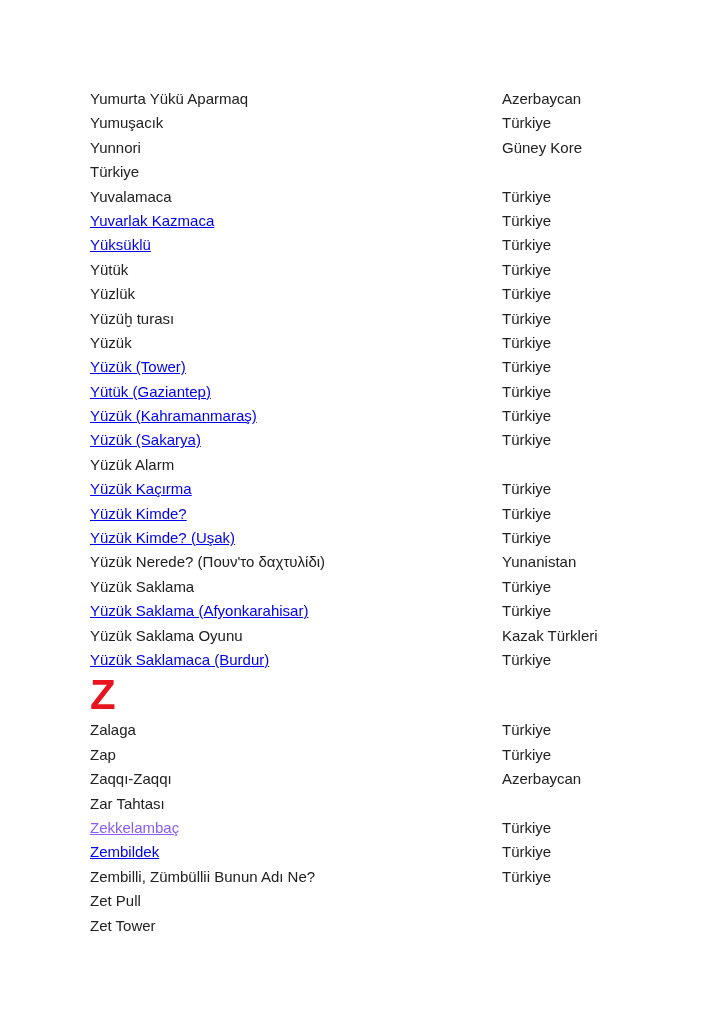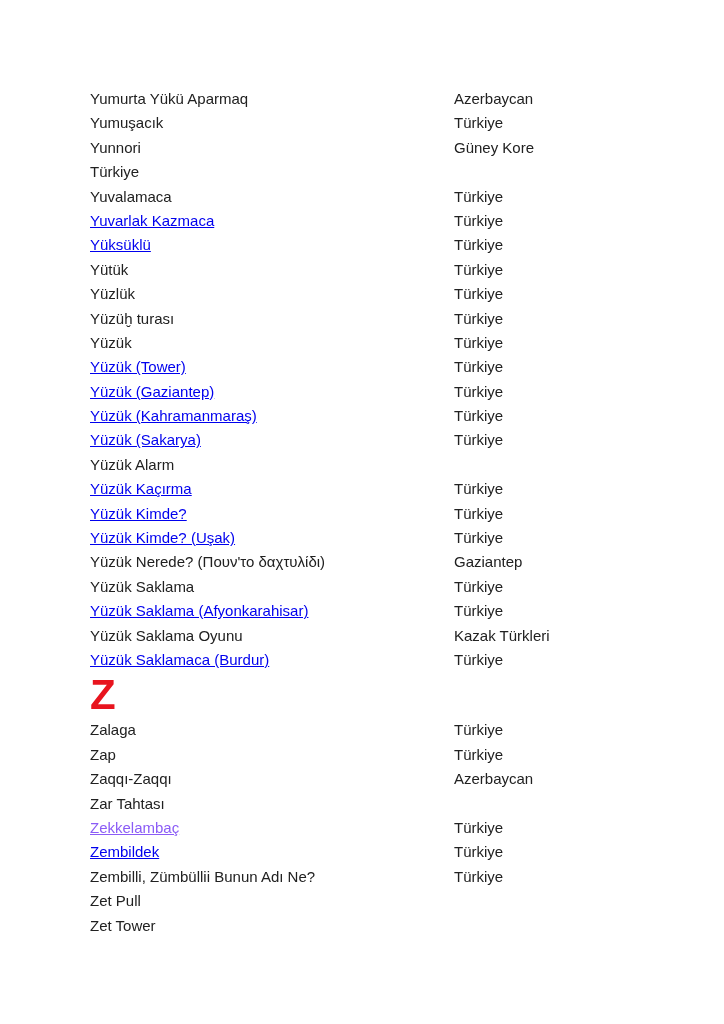--- a/index.html
+++ b/index.html
@@ -17,20 +17,21 @@
     left: 90px;
     top: 87px;
     width: 580px;
   }
   .row {
     display: flex;
     align-items: center;
     height: 24.4px;
     font-size: 15px;
     line-height: 24.4px;
+    gap: 48px;
   }
   .row .name {
     flex: 0 0 364px;
     width: 364px;
     white-space: nowrap;
     overflow: visible;
   }
   .row .country {
     white-space: nowrap;
     text-align: center;
@@ -97,21 +98,21 @@
       </div>
       <div class="row">
         <span class="name">Yüzük</span>
         <span class="country">Türkiye</span>
       </div>
       <div class="row">
         <a class="name game-link" href="#" style="color: rgb(0, 0, 238);">Yüzük (Tower)</a>
         <span class="country">Türkiye</span>
       </div>
       <div class="row">
-        <a class="name game-link" href="#" style="color: rgb(0, 0, 238);">Yüzük (Gaziantep)</a>
+        <a class="name game-link" href="#" style="color: rgb(0, 0, 238);">Yütük (Gaziantep)</a>
         <span class="country">Türkiye</span>
       </div>
       <div class="row">
         <a class="name game-link" href="#" style="color: rgb(0, 0, 238);">Yüzük (Kahramanmaraş)</a>
         <span class="country">Türkiye</span>
       </div>
       <div class="row">
         <a class="name game-link" href="#" style="color: rgb(0, 0, 238);">Yüzük (Sakarya)</a>
         <span class="country">Türkiye</span>
       </div>
@@ -126,21 +127,21 @@
       <div class="row">
         <a class="name game-link" href="#" style="color: rgb(0, 0, 238);">Yüzük Kimde?</a>
         <span class="country">Türkiye</span>
       </div>
       <div class="row">
         <a class="name game-link" href="#" style="color: rgb(0, 0, 238);">Yüzük Kimde? (Uşak)</a>
         <span class="country">Türkiye</span>
       </div>
       <div class="row">
         <span class="name">Yüzük Nerede? (Πουν'το δαχτυλίδι)</span>
-        <span class="country">Gaziantep</span>
+        <span class="country">Yunanistan</span>
       </div>
       <div class="row">
         <span class="name">Yüzük Saklama</span>
         <span class="country">Türkiye</span>
       </div>
       <div class="row">
         <a class="name game-link" href="#" style="color: rgb(0, 0, 238);">Yüzük Saklama (Afyonkarahisar)</a>
         <span class="country">Türkiye</span>
       </div>
       <div class="row">

